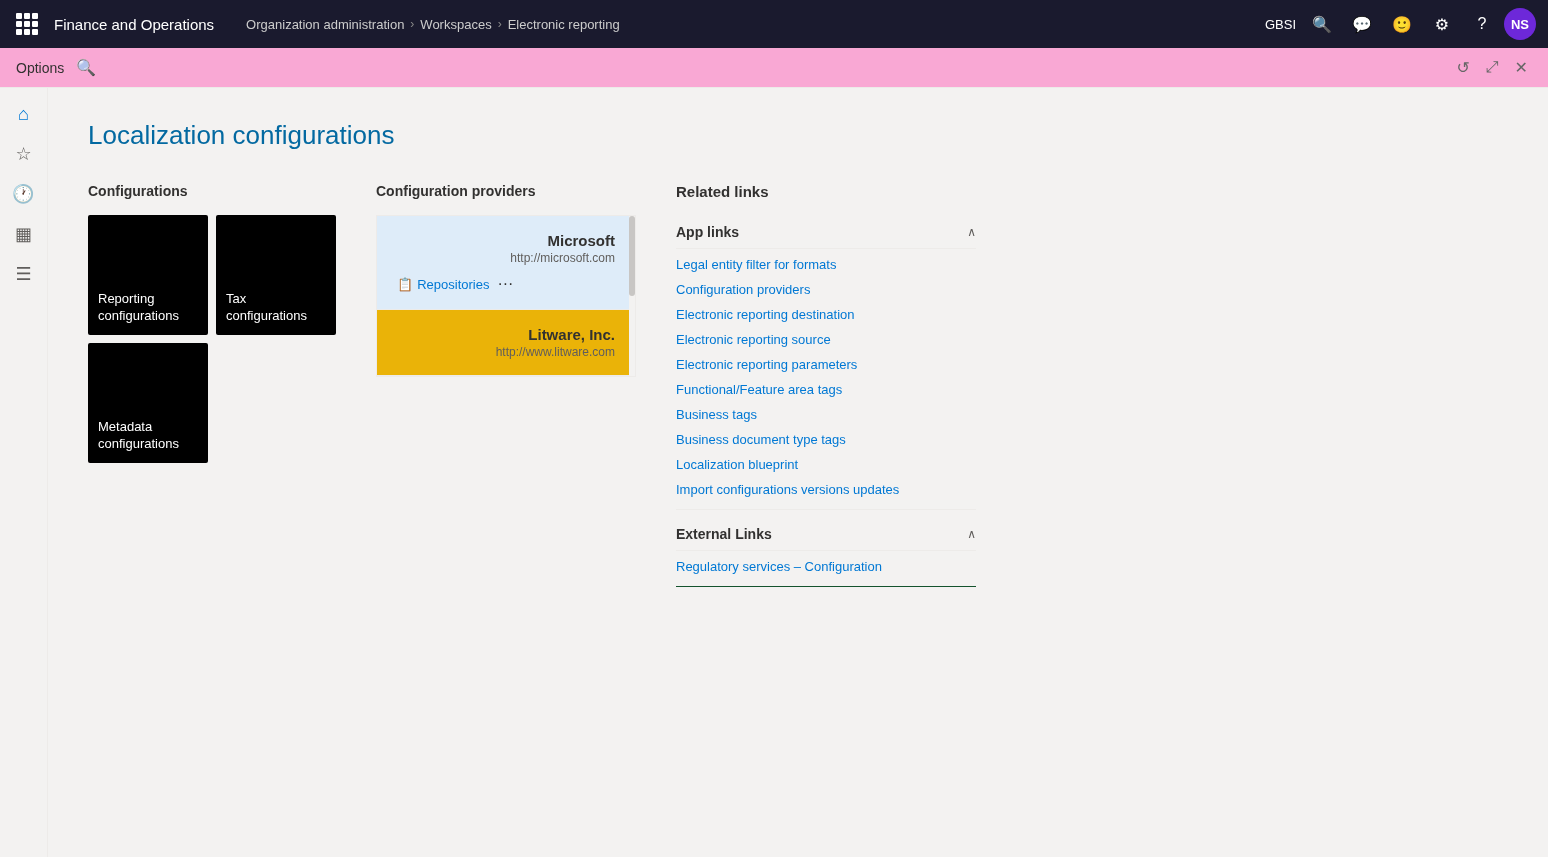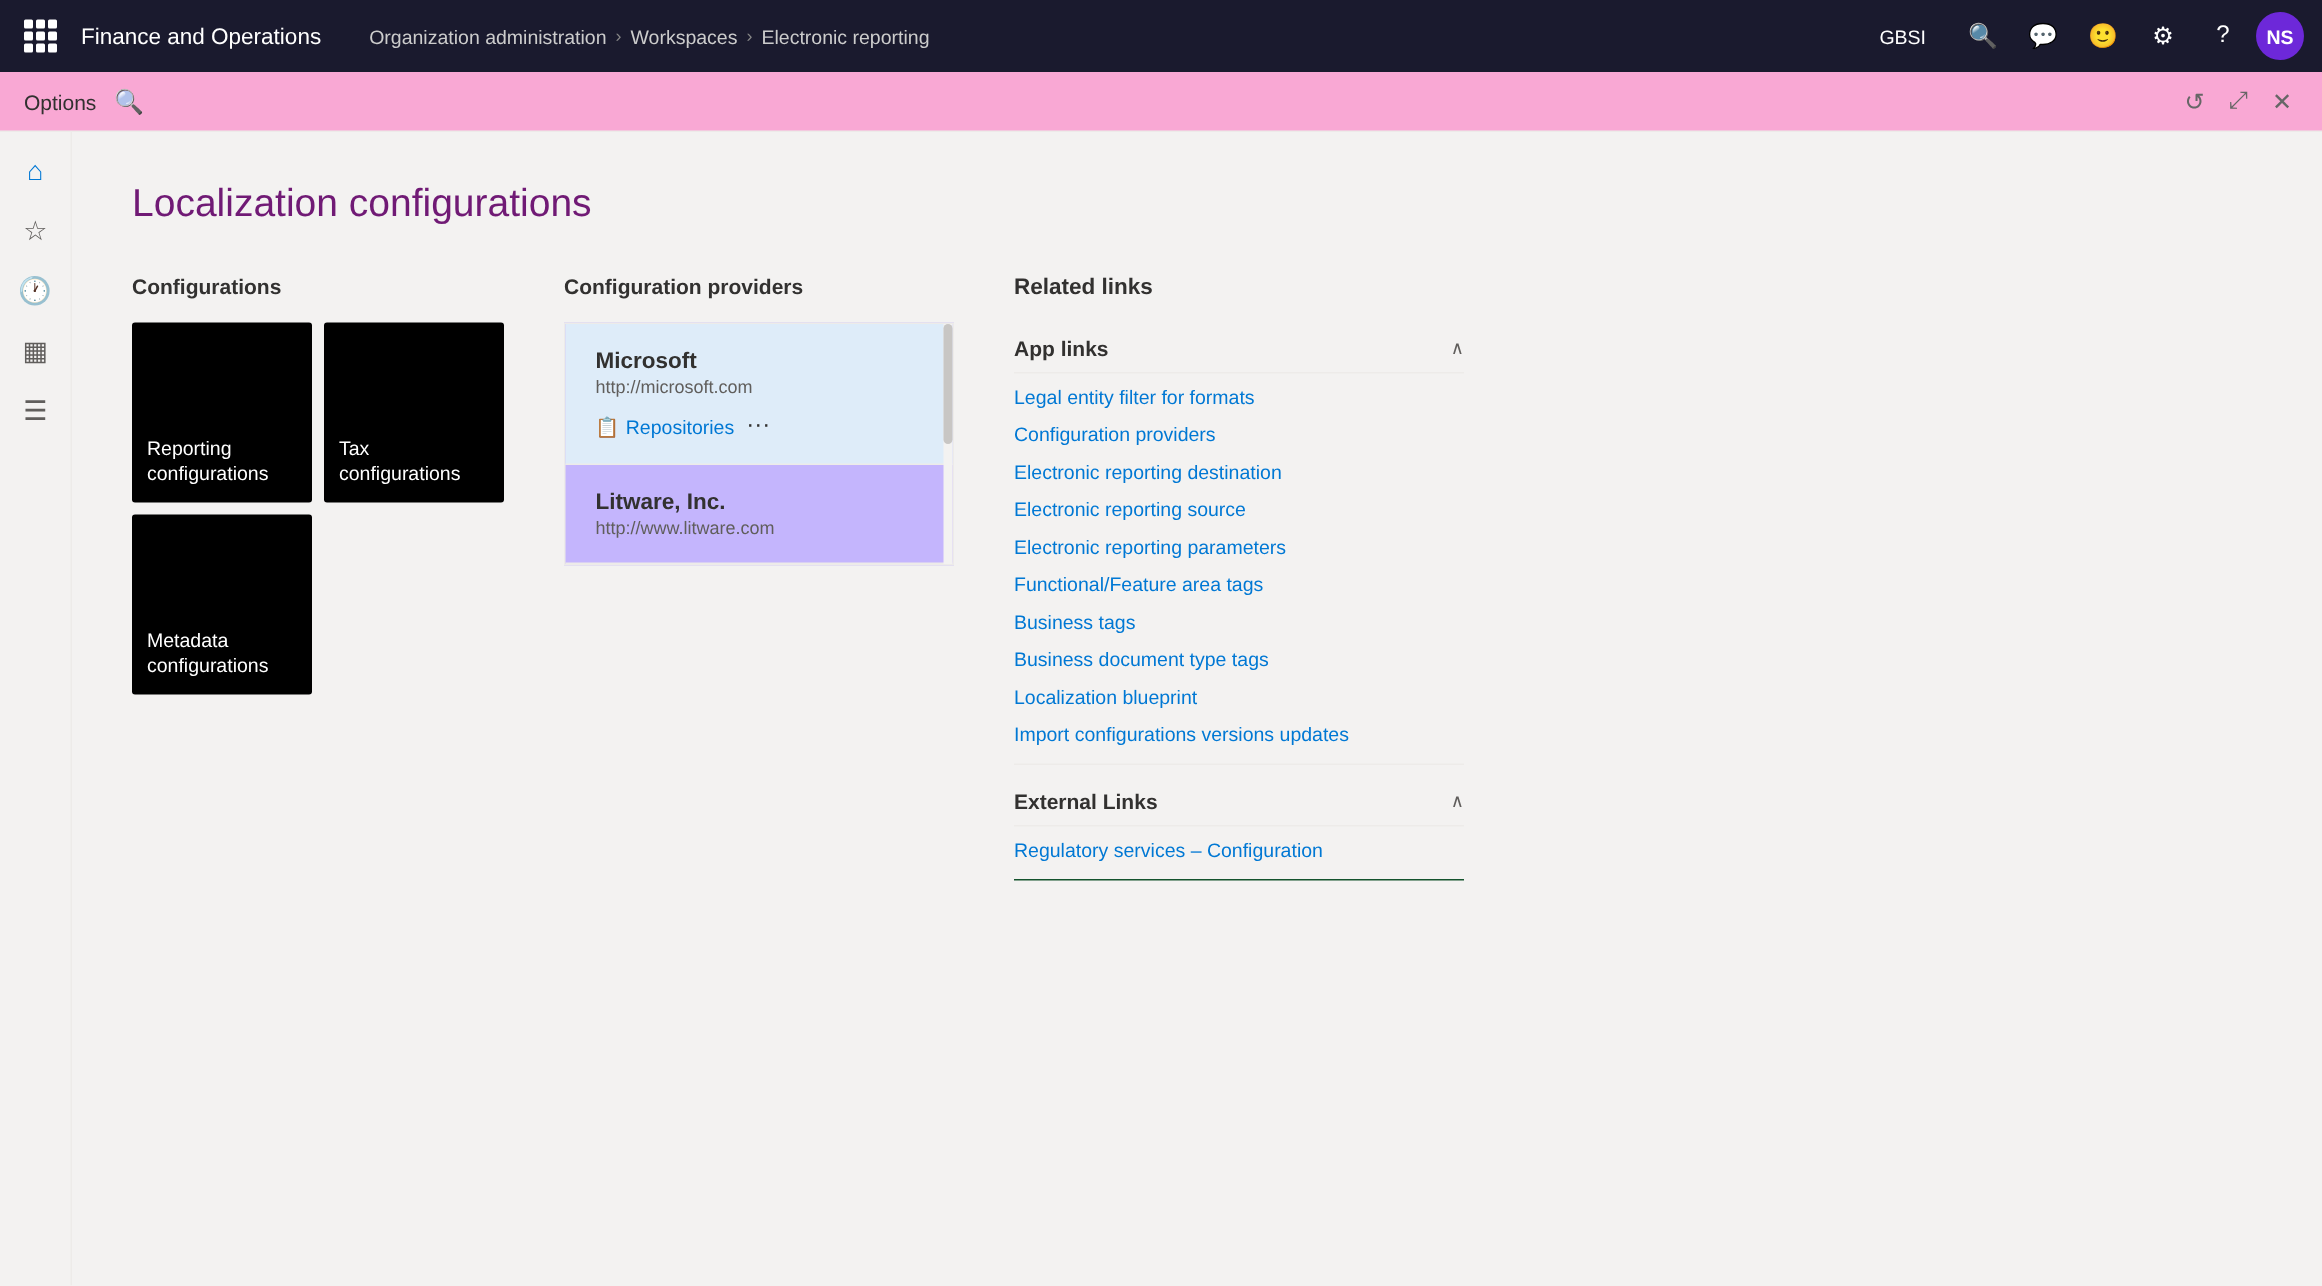--- a/index.html
+++ b/index.html
@@ -36,21 +36,21 @@
     .breadcrumb-sep { font-size: 12px; color: #888; }
     .breadcrumb-item { color: #ccc; cursor: pointer; }
     .topbar-right {
       margin-left: auto; display: flex; align-items: center; gap: 4px;
     }
     .topbar-btn {
       width: 36px; height: 36px;
       display: flex; align-items: center; justify-content: center;
       color: white; font-size: 16px; cursor: pointer; border-radius: 2px;
     }
-    .topbar-label { color: white; font-size: 13px; margin-right: 16px; }
+    .topbar-label { color: white; font-size: 13px; margin-right: 4px; }
     .avatar {
       width: 32px; height: 32px; border-radius: 50%;
       background: #6d28d9; color: white;
       display: flex; align-items: center; justify-content: center;
       font-size: 13px; font-weight: 600; cursor: pointer;
     }
 
     
     .optionsbar {
       background: #f9a8d4;
@@ -93,21 +93,21 @@
     
     .content {
       flex: 1;
       overflow-y: auto;
       padding: 32px 40px;
       background: #f3f2f1;
     }
     .page-title {
       font-size: 26px;
       font-weight: 300;
-      color: #701a75;
+      color: #0369a1;
       margin-bottom: 32px;
     }
 
     
     .sections-row {
       display: flex;
       gap: 40px;
       align-items: flex-start;
     }
 
@@ -136,23 +136,24 @@
       cursor: pointer;
       border-radius: 2px;
       line-height: 1.3;
     }
     .tile.metadata { width: 120px; height: 120px; }
 
     
     .providers-section { width: 260px; }
     .providers-list {
       border: 1px solid #edebe9;
-      background: #c4b5fd;
+      background: #eab308;
       width: 260px;
       position: relative;
+      text-align: right;
     }
     .provider-item {
       padding: 16px 20px;
       border-bottom: 1px solid #edebe9;
       cursor: pointer;
     }
     .provider-item.active { background: #deecf9; }
     .provider-item:last-child { border-bottom: none; }
     .provider-name { font-size: 15px; font-weight: 600; color: #323130; margin-bottom: 2px; }
     .provider-url { font-size: 12px; color: #605e5c; }

